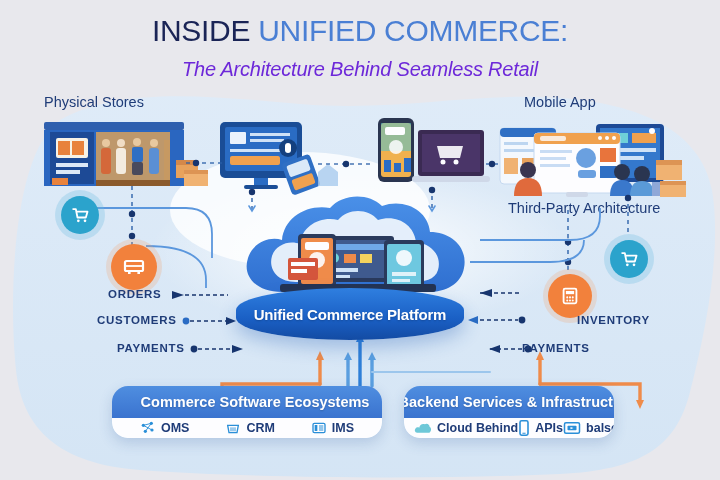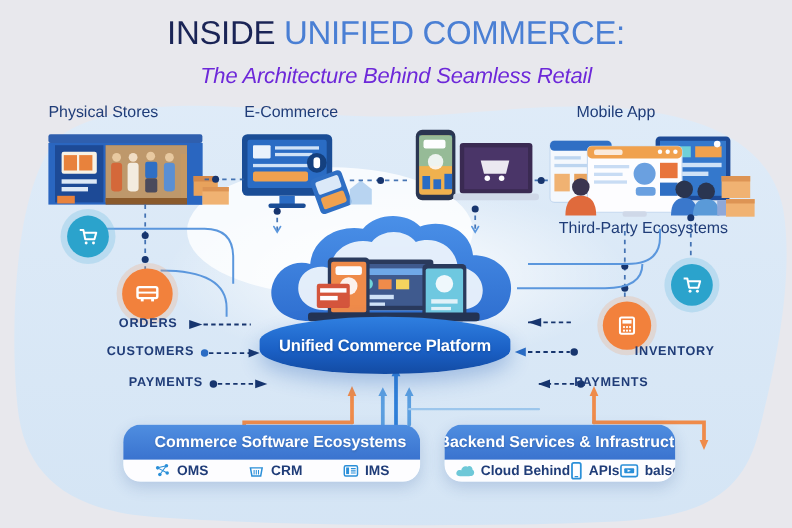--- a/index.html
+++ b/index.html
@@ -105,23 +105,22 @@
     <ellipse cx="360" cy="250" rx="210" ry="80" fill="url(#glow)"></ellipse>
   </svg>
 
   <div class="title">
     <span class="t1">INSIDE</span>
     <span class="t2">UNIFIED COMMERCE:</span>
   </div>
   <div class="subtitle">The Architecture Behind Seamless Retail</div>
 
   <div class="ch-label" style="left:44px;top:94px;">Physical Stores</div>
-  <div class="ch-label" style="left:222px;top:94px;">E-Commerce</div>
   <div class="ch-label" style="left:524px;top:94px;">Mobile App</div>
-  <div class="ch-label" style="left:508px;top:200px;">Third-Party Ecosystems</div>
+  <div class="ch-label" style="left:508px;top:200px;">Third-Party Architecture</div>
 
   <svg style="position:absolute;left:0;top:0;" width="720" height="480" viewBox="0 0 720 480">
 
     <g>
       <rect x="44" y="122" width="140" height="8" rx="2" fill="#2f5fae"></rect>
       <rect x="44" y="130" width="140" height="56" fill="#2a66c0"></rect>
       <rect x="50" y="132" width="44" height="52" fill="#1d4a96"></rect>
       <rect x="56" y="138" width="32" height="20" rx="2" fill="#f7f2e6"></rect>
       <rect x="58" y="141" width="12" height="14" fill="#e8823c"></rect>
       <rect x="72" y="141" width="12" height="14" fill="#e8823c"></rect>

